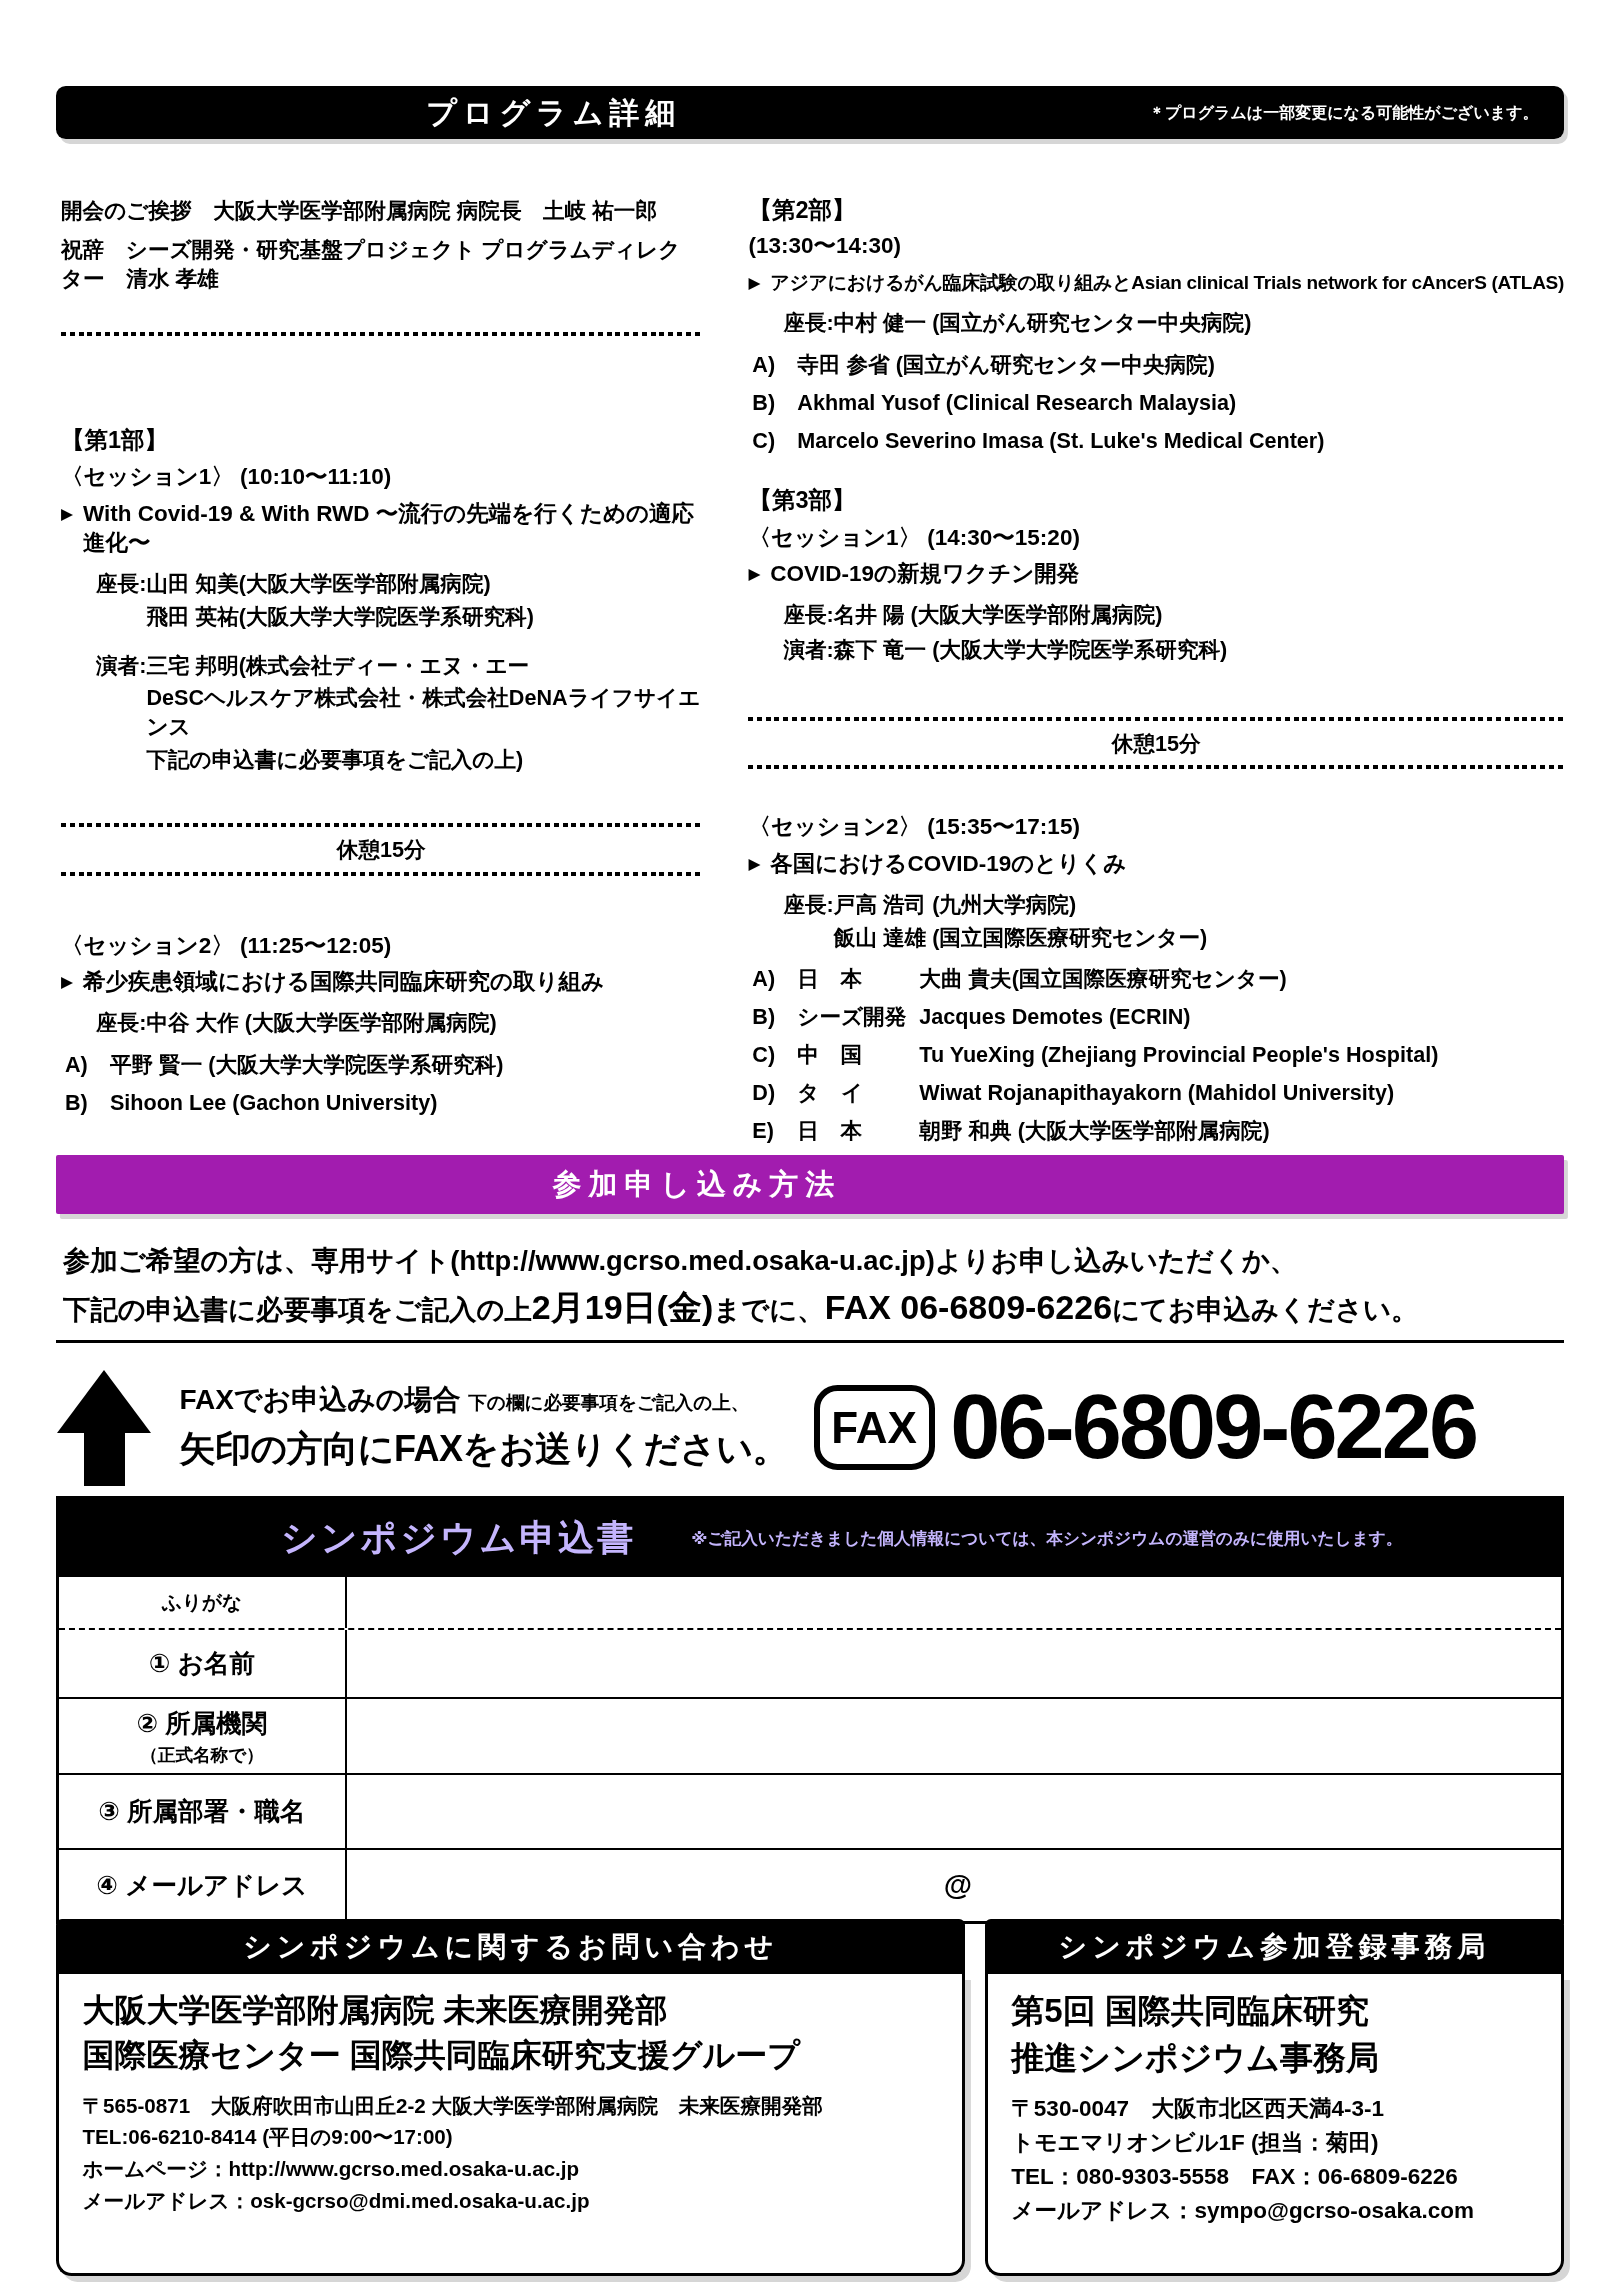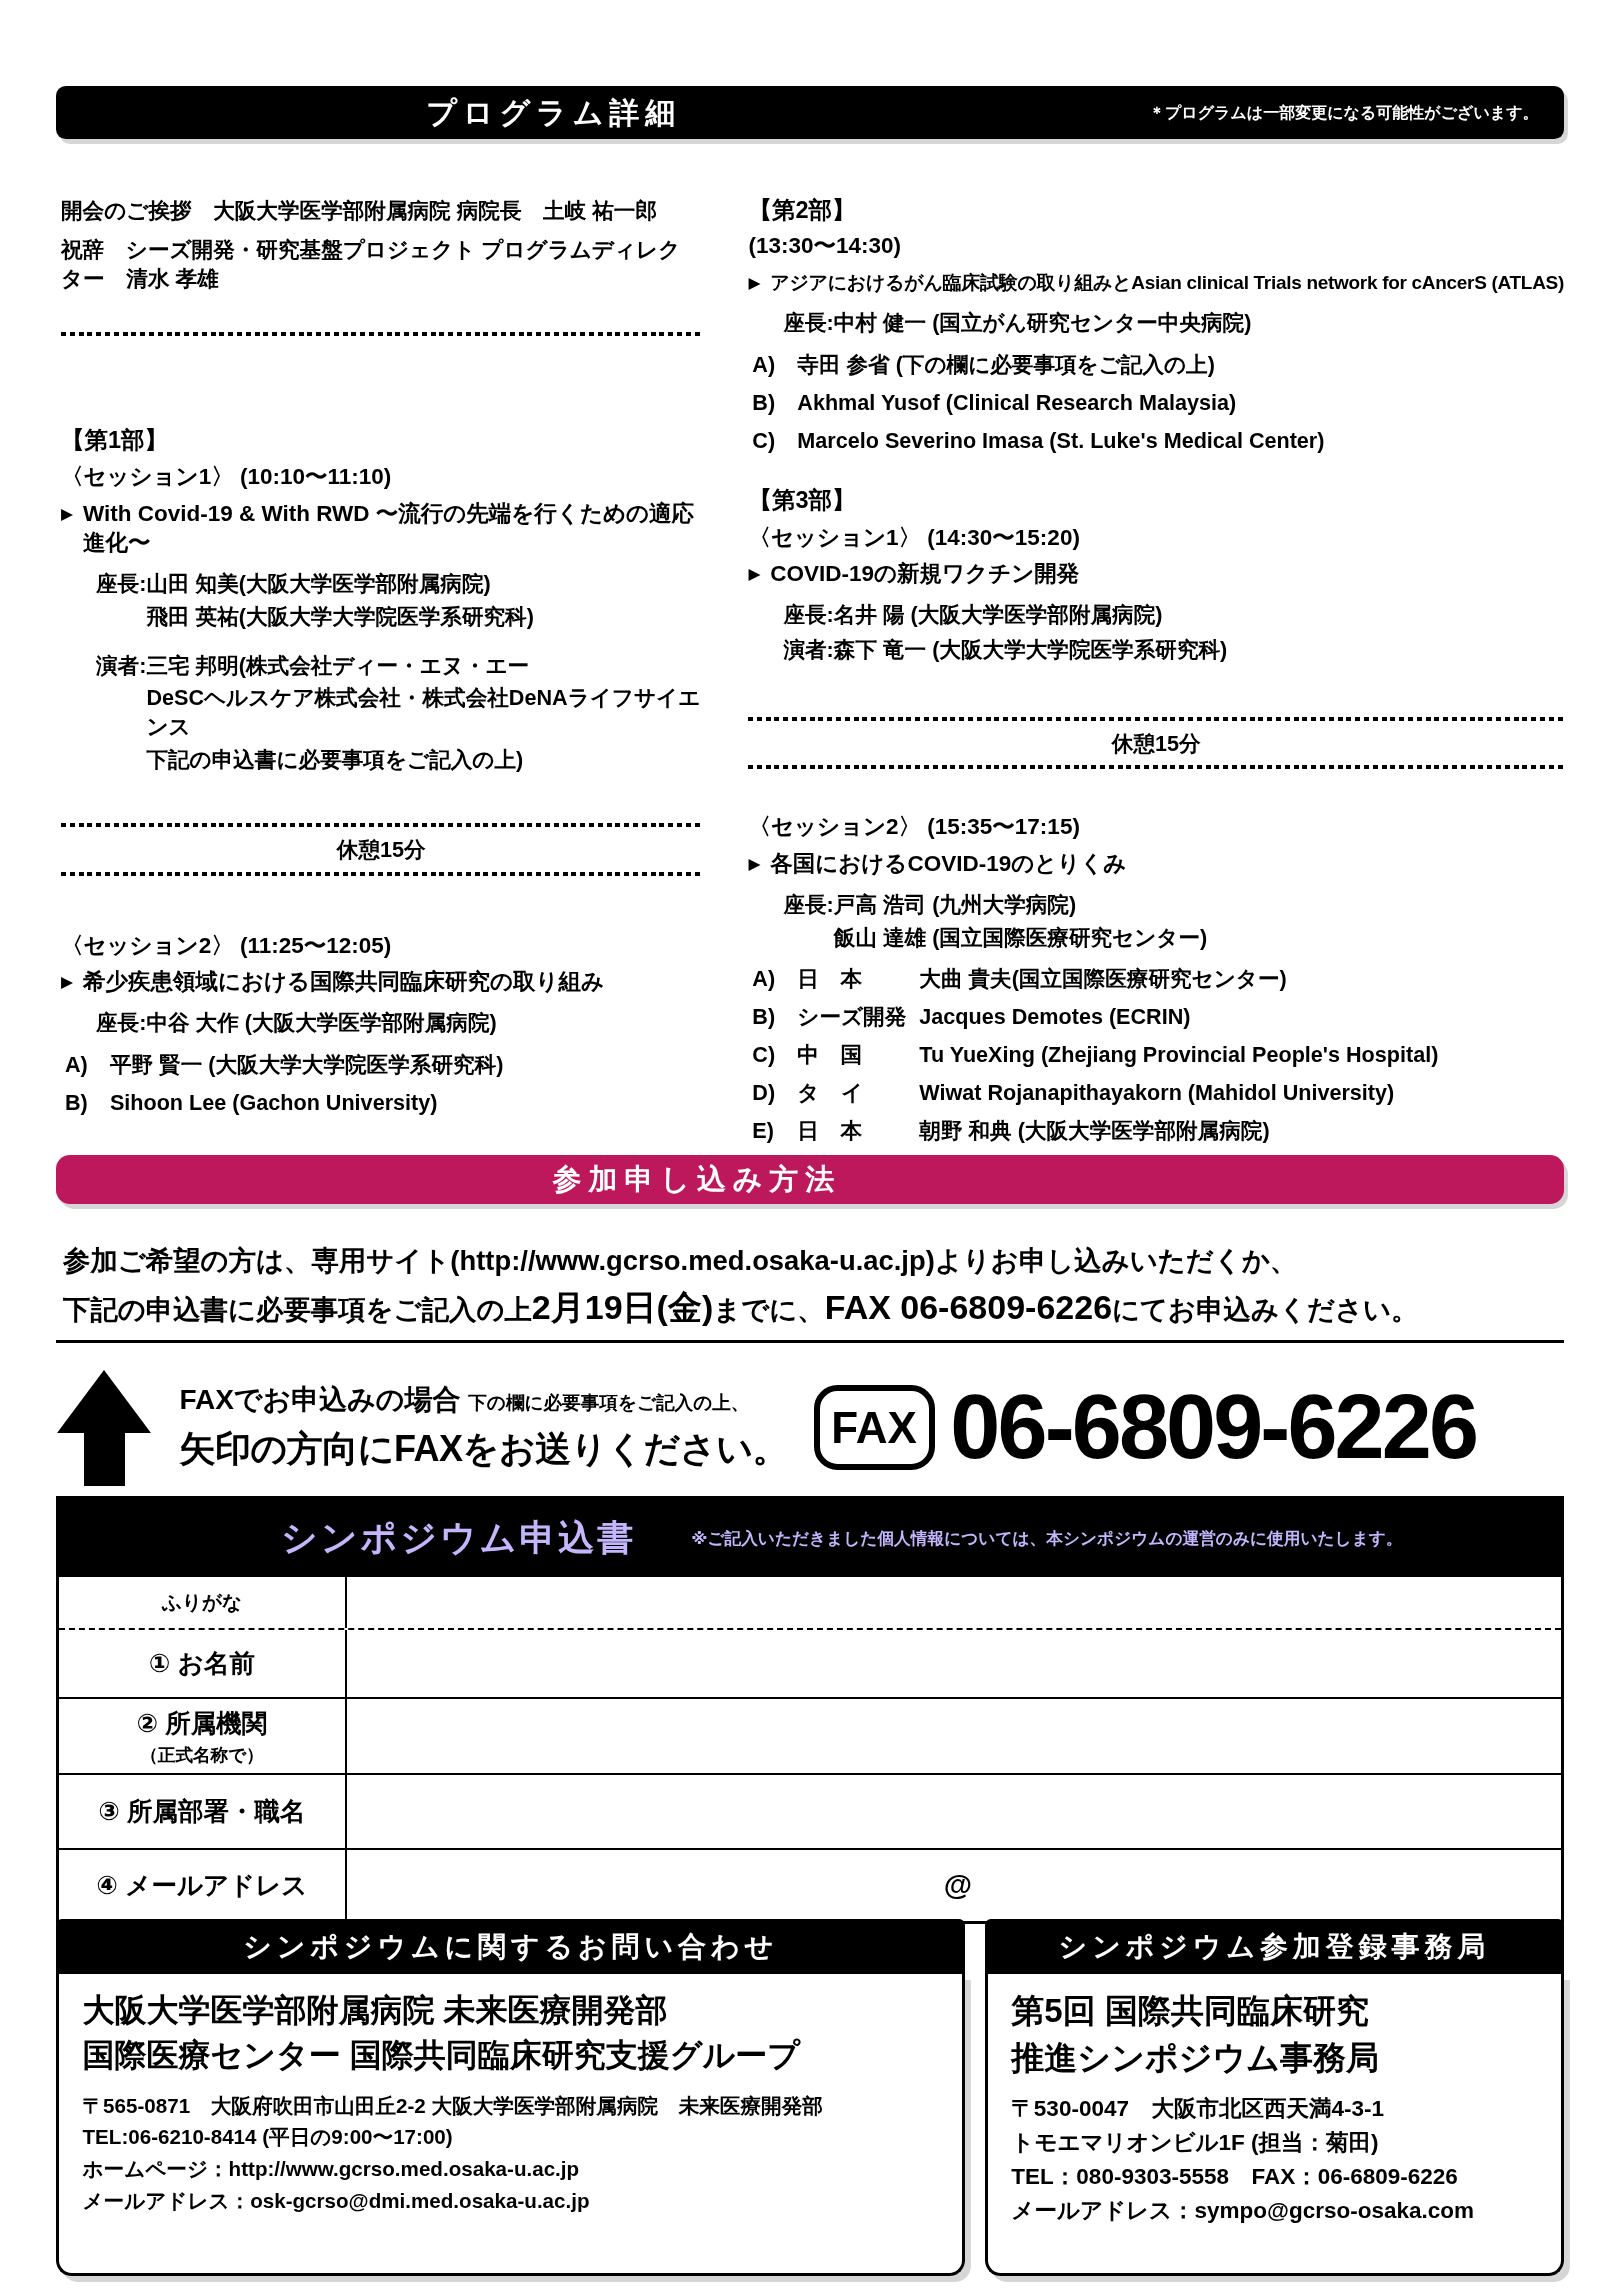--- a/index.html
+++ b/index.html
@@ -28,22 +28,22 @@
   .role-label{white-space:pre;}
   .role-names > div{margin-bottom:3.9px;}
   .item{display:flex;margin-left:3.9px;margin-top:8.8px;}
   .item-letter{width:45px;flex:0 0 auto;}
   .item-country{width:122px;flex:0 0 auto;}
   .break{margin-top:43px;}
   .break-text{text-align:center;padding:7.8px 0;font-size:21.6px;}
   .time-line{font-size:22.5px;margin-top:5.9px;}
 
   
-  .applybar{position:absolute;top:1155px;left:56px;right:56px;height:49px;background:#be185d;
-            border-radius:14px;box-shadow:3.9px 4.9px 0 #d6d6d6;}
+  .applybar{position:absolute;top:1155px;left:56px;right:56px;height:59px;background:#a21caf;
+            border-radius:2px;box-shadow:3.9px 4.9px 0 #d6d6d6;}
   .applybar-title{position:absolute;top:50%;transform:translateY(-50%);left:0;width:85%;
                   text-align:center;color:#fff;font-size:29px;letter-spacing:6.9px;}
   .apply-text{position:absolute;top:1237px;left:63px;right:56px;font-size:27.4px;line-height:47px;}
   .apply-text .big{font-size:34px;}
 
   .rule{position:absolute;top:1340px;left:56px;right:56px;height:2.9px;background:#000;}
 
   
   .faxrow{position:absolute;top:1364px;left:56px;right:56px;height:127px;display:flex;align-items:center;}
   .arrow{width:96px;display:flex;flex-direction:column;align-items:center;margin-right:27.4px;flex:0 0 auto;}
@@ -167,21 +167,21 @@
         <span class="topic-text tight">アジアにおけるがん臨床試験の取り組みとAsian clinical Trials network for cAncerS (ATLAS)</span>
       </div>
       <div class="role">
         <span class="role-label">座長:</span>
         <div class="role-names">
           <div>中村 健一 (国立がん研究センター中央病院)</div>
         </div>
       </div>
       <div class="item">
         <span class="item-letter">A)</span>
-        <span class="item-name">寺田 参省 (下の欄に必要事項をご記入の上)</span>
+        <span class="item-name">寺田 参省 (国立がん研究センター中央病院)</span>
       </div>
       <div class="item">
         <span class="item-letter">B)</span>
         <span class="item-name">Akhmal Yusof (Clinical Research Malaysia)</span>
       </div>
       <div class="item">
         <span class="item-letter">C)</span>
         <span class="item-name">Marcelo Severino Imasa (St. Luke's Medical Center)</span>
       </div>
 

